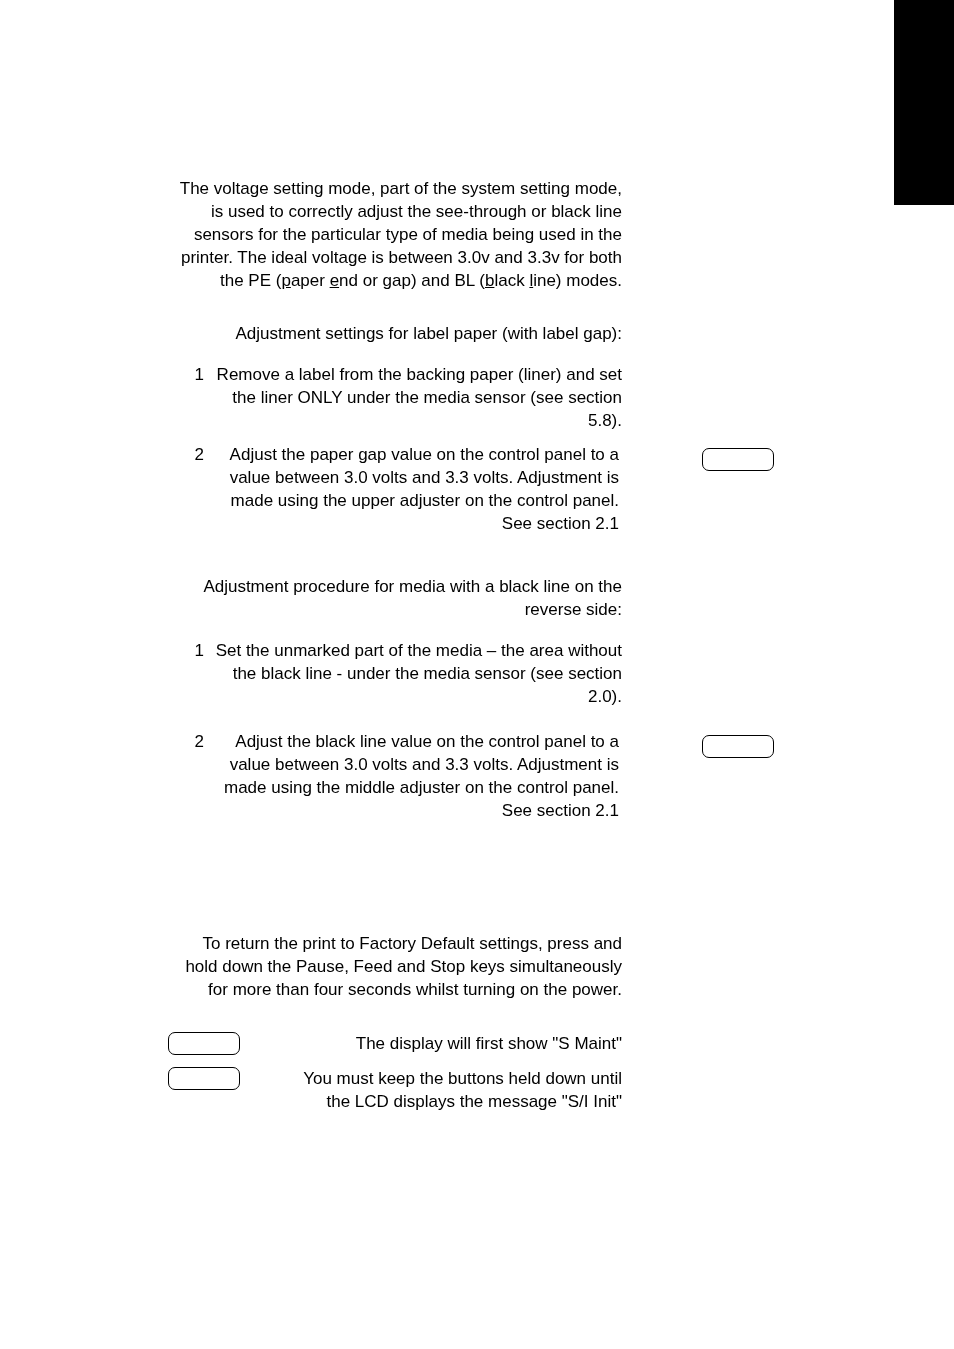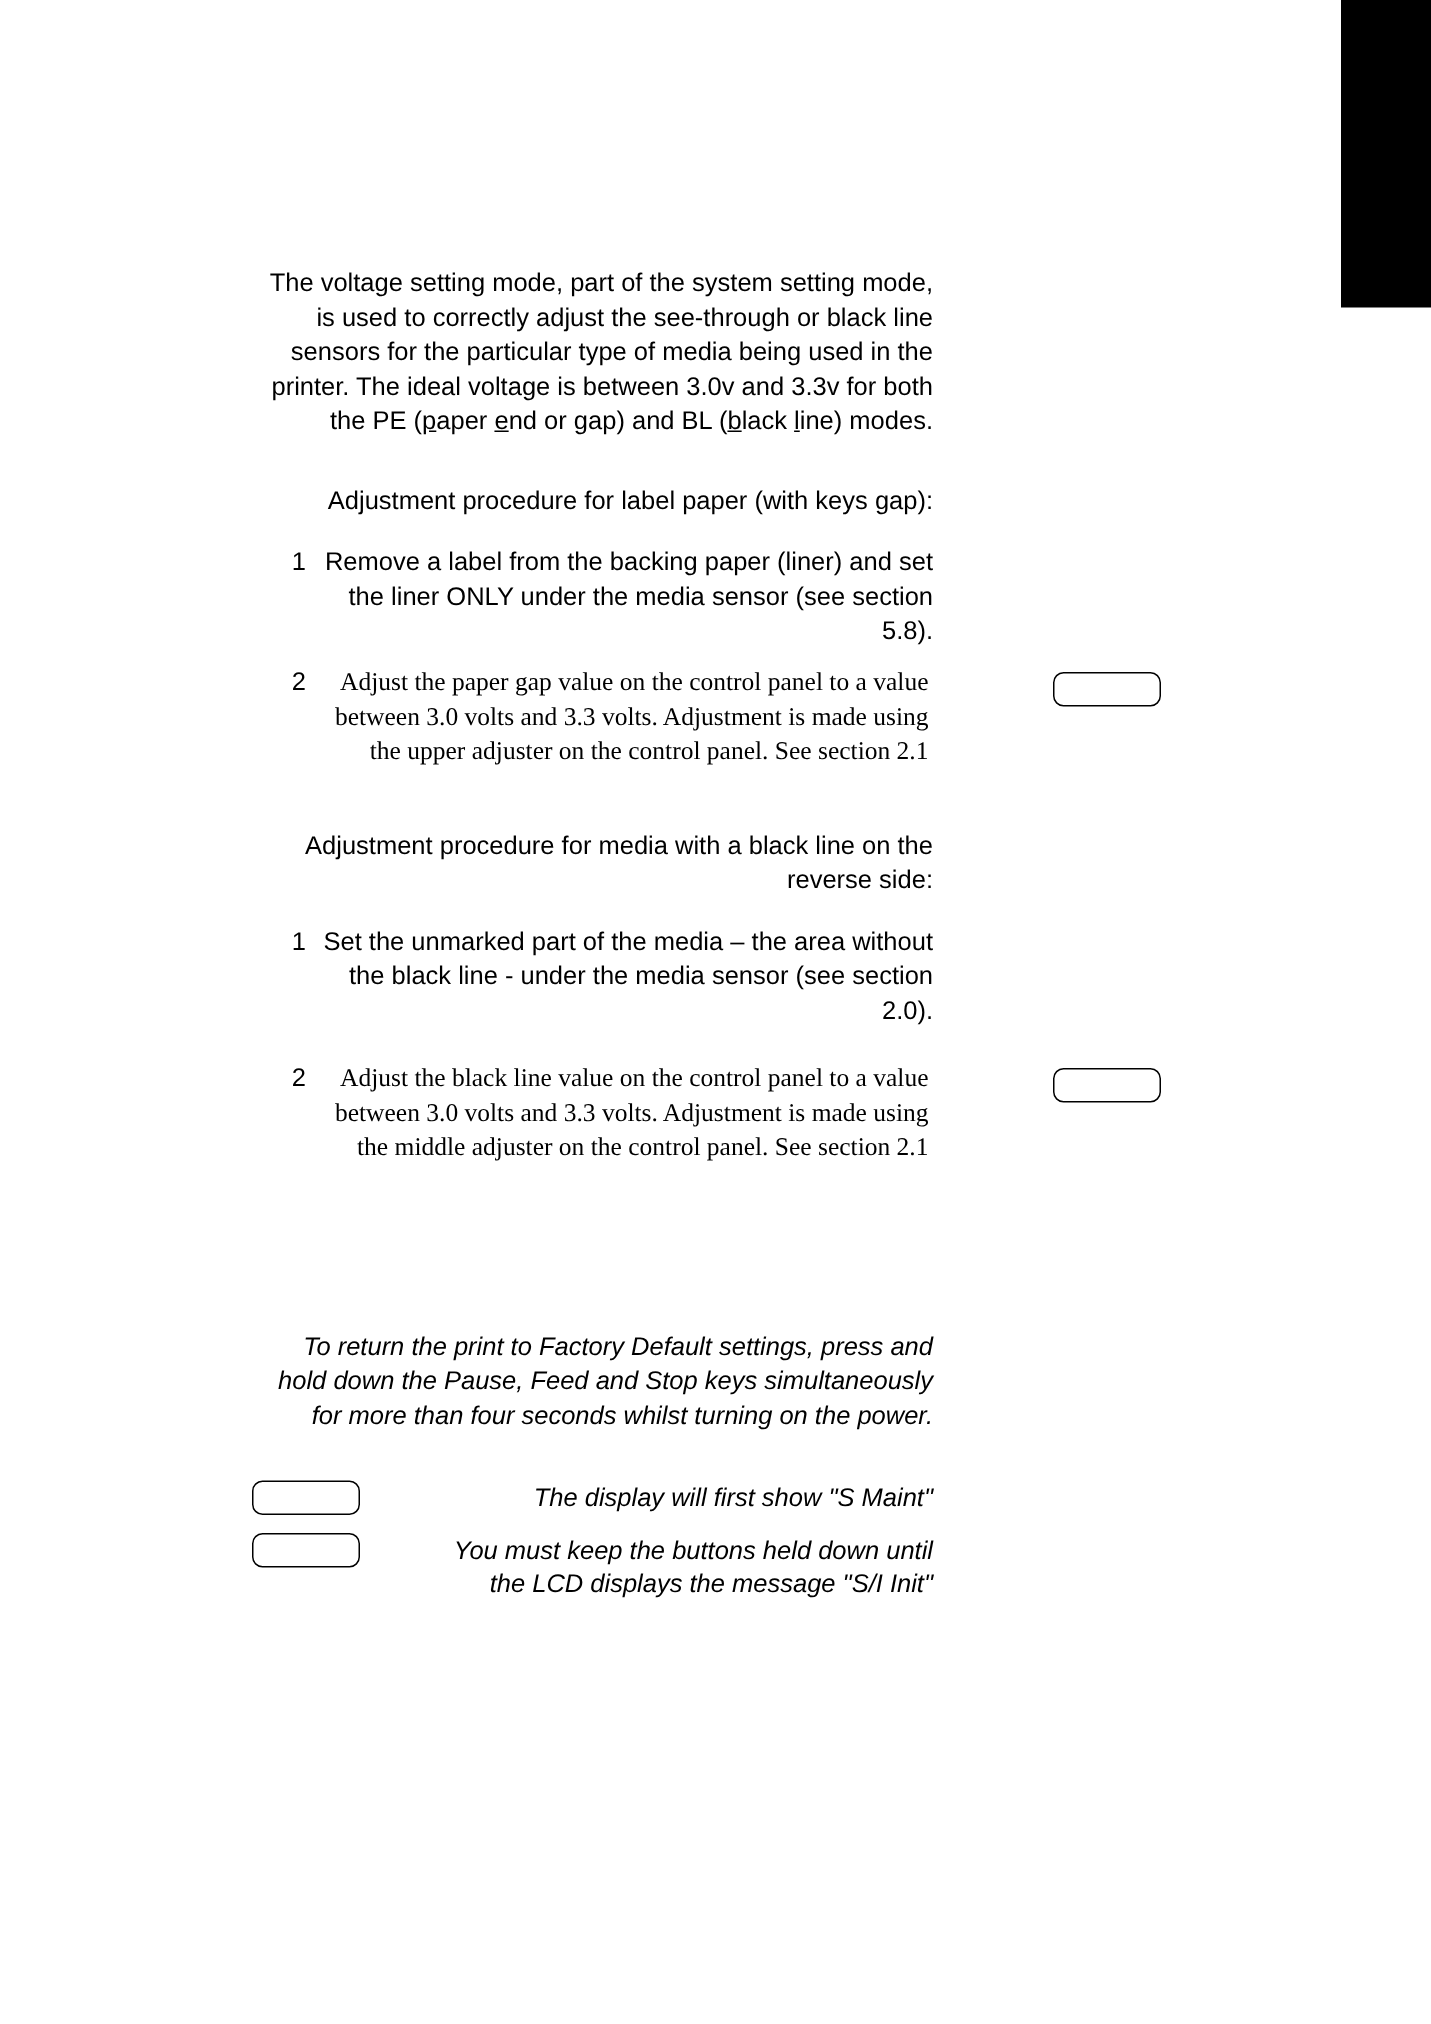--- a/index.html
+++ b/index.html
@@ -50,38 +50,36 @@
     .li-num {
       width: 36px;
       flex-shrink: 0;
     }
     .li-text {
       flex: 1;
     }
     .li-text-narrow {
       width: 415px;
       flex: none;
-      font-family: Liberation Serif, serif;
     }
     .lcd-box {
       display: inline-block;
       width: 72px;
       height: 23px;
       border: 1.5px solid #000;
       border-radius: 7px;
       vertical-align: top;
     }
     .lcd-right {
       position: absolute;
       right: -152px;
       top: 4px;
     }
     .section2 {
       margin-top: 110px;
-      font-style: italic;
     }
     .display-row {
       display: flex;
       align-items: flex-start;
       margin-bottom: 10px;
     }
     .display-row .lcd-box {
       margin-right: 14px;
       flex-shrink: 0;
       margin-top: 1px;
@@ -96,21 +94,21 @@
 <body>
 
 <div class="black-sidebar"></div>
 
 <div class="content">
 
   <p class="para">
     <span>The voltage setting mode, part of the system setting mode, is used to correctly adjust the see-through or black line sensors for the particular type of media being used in the printer.    The ideal voltage is between 3.0v and 3.3v for both the PE (</span><span class="underline">p</span><span>aper </span><span class="underline">e</span><span>nd or gap) and BL (</span><span class="underline">b</span><span>lack </span><span class="underline">l</span><span>ine) modes.</span>
   </p>
 
-  <p class="para-tight">Adjustment procedure for label paper (with keys gap):</p>
+  <p class="para-tight">Adjustment settings for label paper (with label gap):</p>
 
   <div class="ol">
     <div class="li">
       <div class="li-num">1</div>
       <div class="li-text">Remove a label from the backing paper (liner) and set the liner ONLY under the media sensor (see section 5.8).</div>
     </div>
     <div class="li">
       <div class="li-num">2</div>
       <div class="li-text li-text-narrow">Adjust the paper gap value on the control panel to a value between 3.0 volts and 3.3 volts.    Adjustment is made using the upper adjuster on the control panel.    See section 2.1</div>
       <span class="lcd-box lcd-right"></span>

